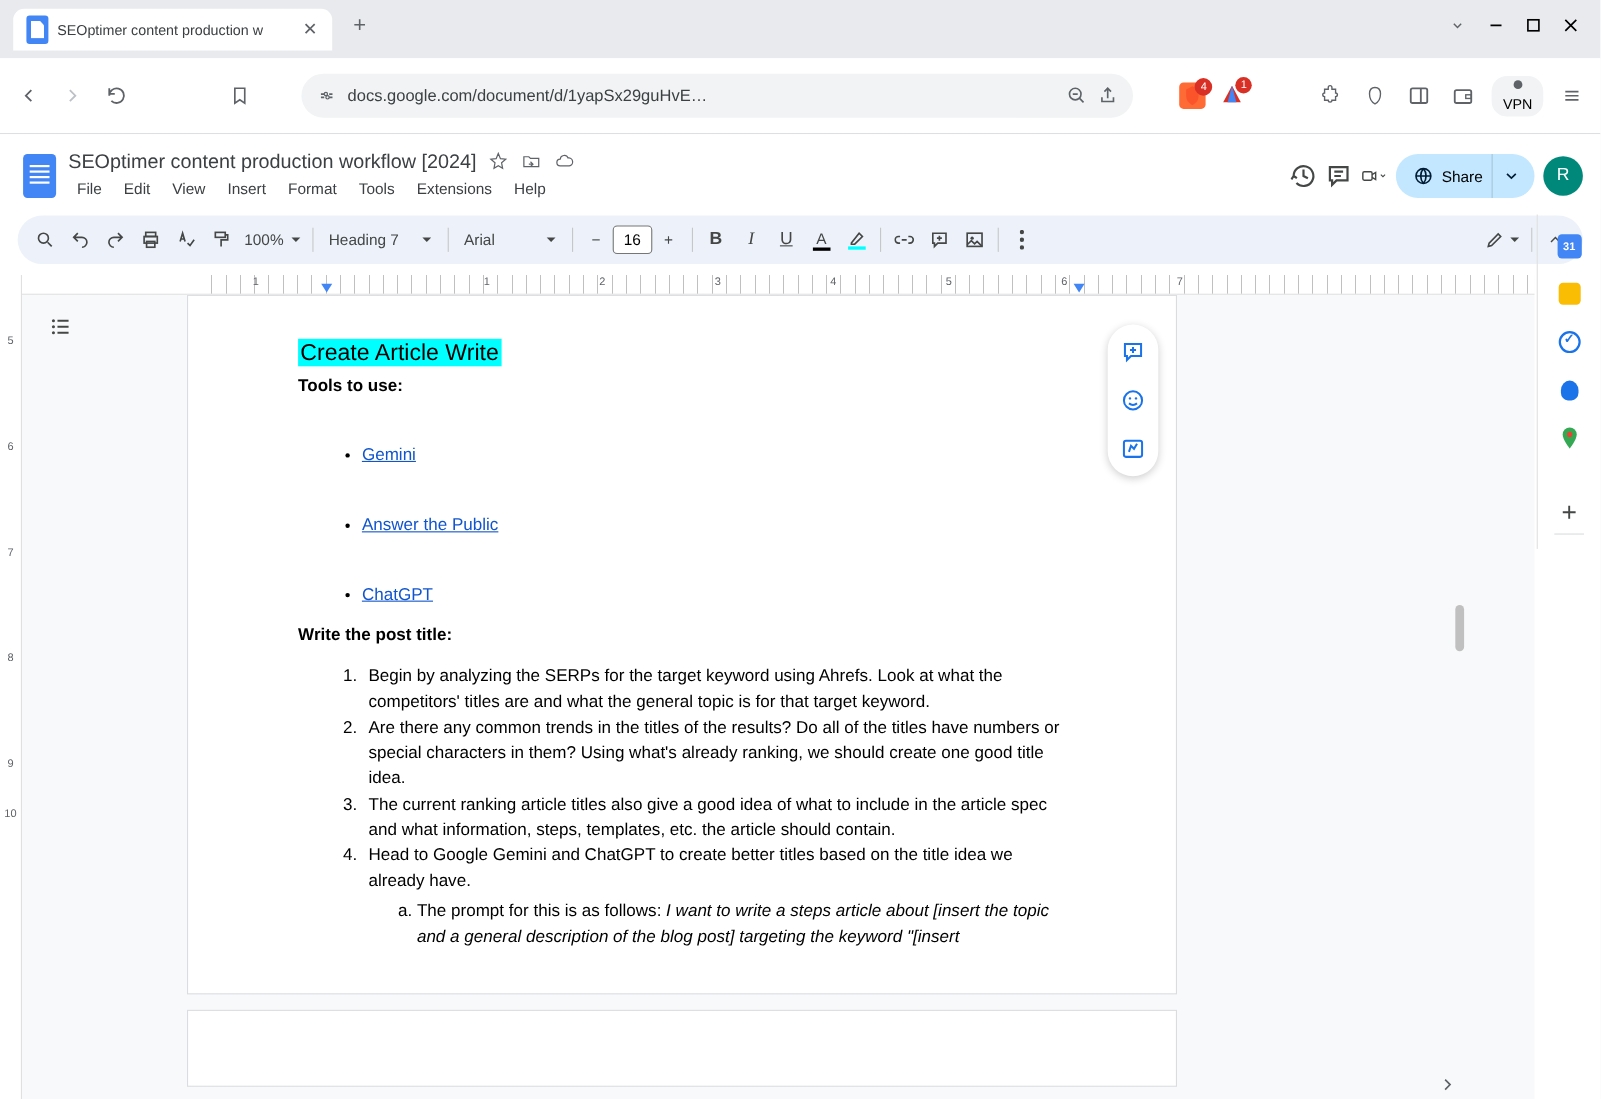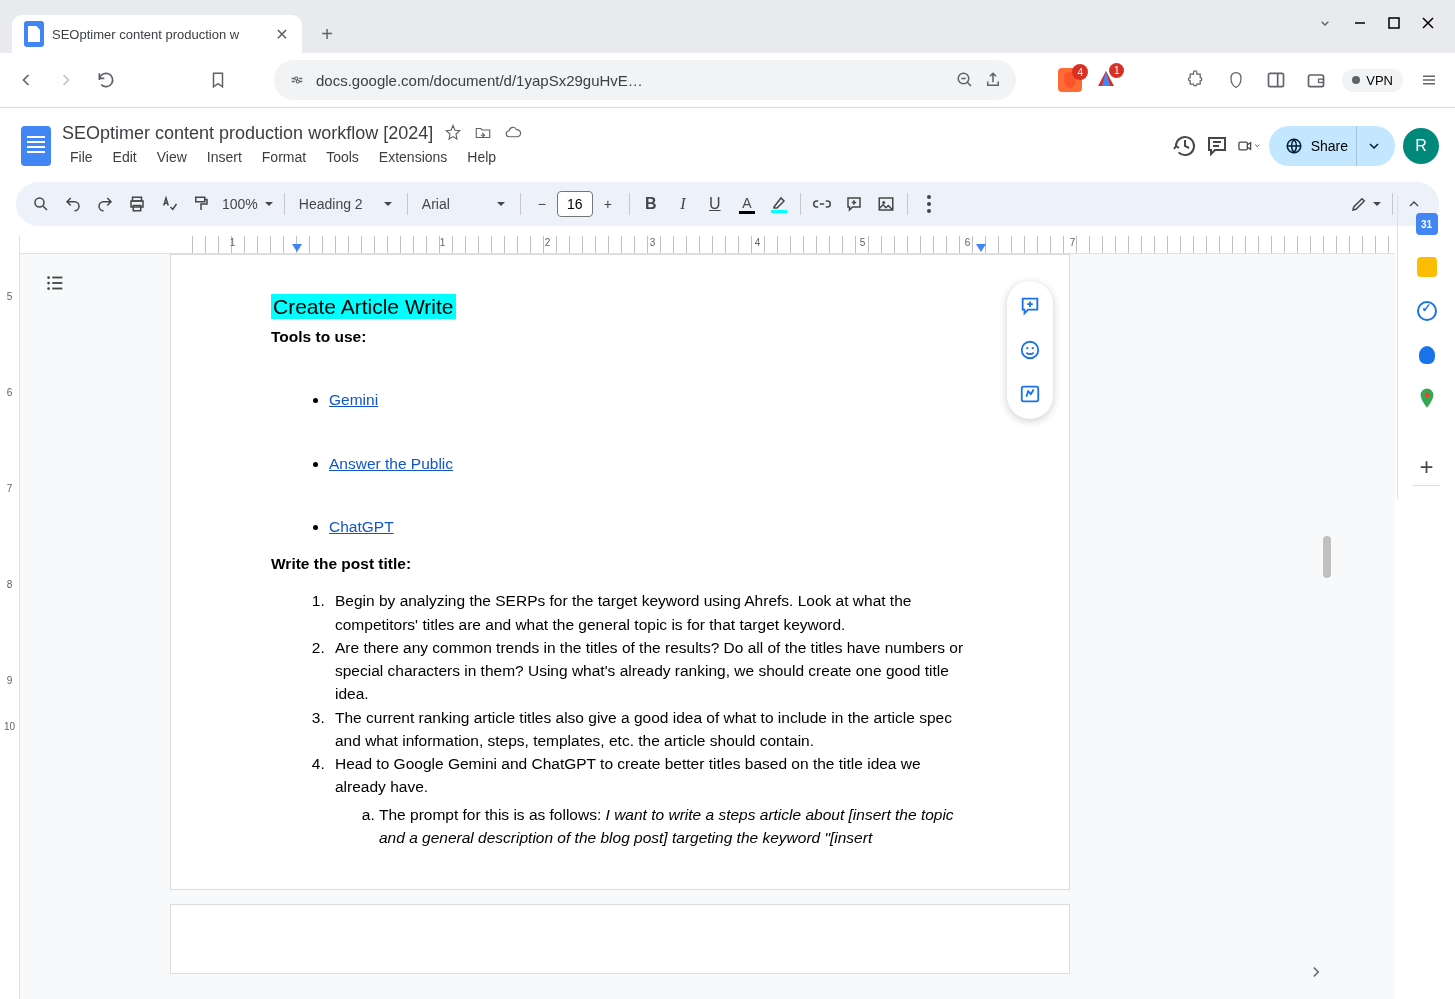--- a/index.html
+++ b/index.html
@@ -1,39 +1,39 @@
 <!DOCTYPE html>
 <html><head>
 <meta charset="utf-8">
 <style>
 * { box-sizing: border-box; margin: 0; padding: 0; }
 body { font-family: Arial, sans-serif; background: #fff; overflow: hidden; width: 1455px; height: 999px; }
 
 
-.browser-tabs { height: 53px; background: #e8eaed; display: flex; align-items: flex-end; padding: 8px 12px 0; }
+.browser-tabs { height: 53px; background: #e8eaed; display: flex; padding: 8px 12px 0; }
 .tab { background: #fff; border-radius: 10px 10px 0 0; height: 38px; display: flex; align-items: center; padding: 0 12px; width: 290px; gap: 8px; }
 .tab-favicon { width: 20px; height: 26px; background: #4285f4; border-radius: 3px; display: flex; align-items: center; justify-content: center; }
 .tab-favicon::before { content: ''; width: 12px; height: 16px; background: #fff; clip-path: polygon(0 0, 70% 0, 100% 25%, 100% 100%, 0 100%); }
 .tab-title { flex: 1; font-size: 13px; color: #3c4043; white-space: nowrap; overflow: hidden; }
 .tab-close { width: 16px; height: 16px; display: flex; align-items: center; justify-content: center; color: #5f6368; cursor: pointer; border-radius: 50%; }
 .new-tab { width: 30px; height: 30px; display: flex; align-items: center; justify-content: center; color: #5f6368; margin-left: 10px; cursor: pointer; font-size: 20px; border-radius: 50%; margin-bottom: 4px; }
 
 .window-controls { position: absolute; right: 0; top: 0; height: 45px; display: flex; align-items: center; gap: 20px; padding-right: 20px; }
 .window-controls span { cursor: pointer; font-size: 14px; }
 
-.browser-nav { height: 55px; background: #fff; border-bottom: 1px solid #dadce0; display: flex; align-items: center; padding: 0 12px; gap: 12px; }
+.browser-nav { height: 69px; background: #fff; border-bottom: 1px solid #dadce0; display: flex; align-items: center; padding: 0 12px; gap: 12px; }
 .nav-btn { width: 28px; height: 28px; display: flex; align-items: center; justify-content: center; color: #5f6368; cursor: pointer; border-radius: 50%; }
 .nav-btn.disabled { color: #bdc1c6; }
 .address-bar { flex: 1; height: 40px; background: #f1f3f4; border-radius: 20px; display: flex; align-items: center; padding: 0 14px; gap: 10px; font-size: 15px; color: #3c4043; margin: 0 30px; }
 .url-text { flex: 1; }
 .shield-icon { width: 24px; height: 24px; background: #ff6b35; border-radius: 4px; position: relative; display: flex; align-items: center; justify-content: center; color: #fff; font-size: 11px; }
 .shield-icon .badge { position: absolute; top: -4px; right: -6px; background: #d93025; color: #fff; border-radius: 50%; width: 16px; height: 16px; font-size: 10px; display: flex; align-items: center; justify-content: center; }
 .brave-icon { width: 24px; height: 24px; position: relative; }
 .brave-icon svg { width: 24px; height: 24px; }
-.vpn-btn { background: #f1f3f4; border-radius: 14px; padding: 4px 10px; display: flex; align-items: center; gap: 6px; font-size: 13px; cursor: pointer; }
+.vpn-btn { background: #f1f3f4; border-radius: 14px; padding: 4px 10px; display: flex; align-items: center; gap: 6px; font-size: 13px; cursor: pointer; flex-direction: column; }
 .vpn-dot { width: 8px; height: 8px; background: #5f6368; border-radius: 50%; }
 
 
 .docs-header { height: 68px; background: #fff; display: flex; align-items: center; padding: 8px 16px 0; border-bottom: 0; }
 .docs-logo { width: 40px; height: 52px; display: flex; align-items: center; justify-content: center; cursor: pointer; }
 .docs-logo-icon { width: 30px; height: 40px; background: #4285f4; border-radius: 4px; position: relative; }
 .docs-logo-icon::before { content: ''; position: absolute; left: 6px; top: 10px; width: 18px; height: 2px; background: #fff; box-shadow: 0 5px 0 #fff, 0 10px 0 #fff, 0 15px 0 #fff; }
 .docs-title-area { flex: 1; display: flex; flex-direction: column; gap: 2px; margin-left: 6px; }
 .docs-title-row { display: flex; align-items: center; gap: 10px; height: 24px; }
 .docs-title { font-size: 18px; color: #3c4043; }
@@ -347,21 +347,21 @@
       </svg>
     </div>
   <div class="tb-btn zoom-sel">
       <span>100%</span>
       <svg width="10" height="10" viewBox="0 0 10 10">
         <path d="M1 3l4 4 4-4" fill="#444746"></path>
       </svg>
     </div>
   <div class="tb-sep"></div>
   <div class="tb-btn font-sel" style="min-width:110px">
-      <span>Heading 2</span>
+      <span>Heading 7</span>
       <svg width="10" height="10" viewBox="0 0 10 10">
         <path d="M1 3l4 4 4-4" fill="#444746"></path>
       </svg>
     </div>
   <div class="tb-sep"></div>
   <div class="tb-btn font-sel">
       <span>Arial</span>
       <svg width="10" height="10" viewBox="0 0 10 10">
         <path d="M1 3l4 4 4-4" fill="#444746"></path>
       </svg>

